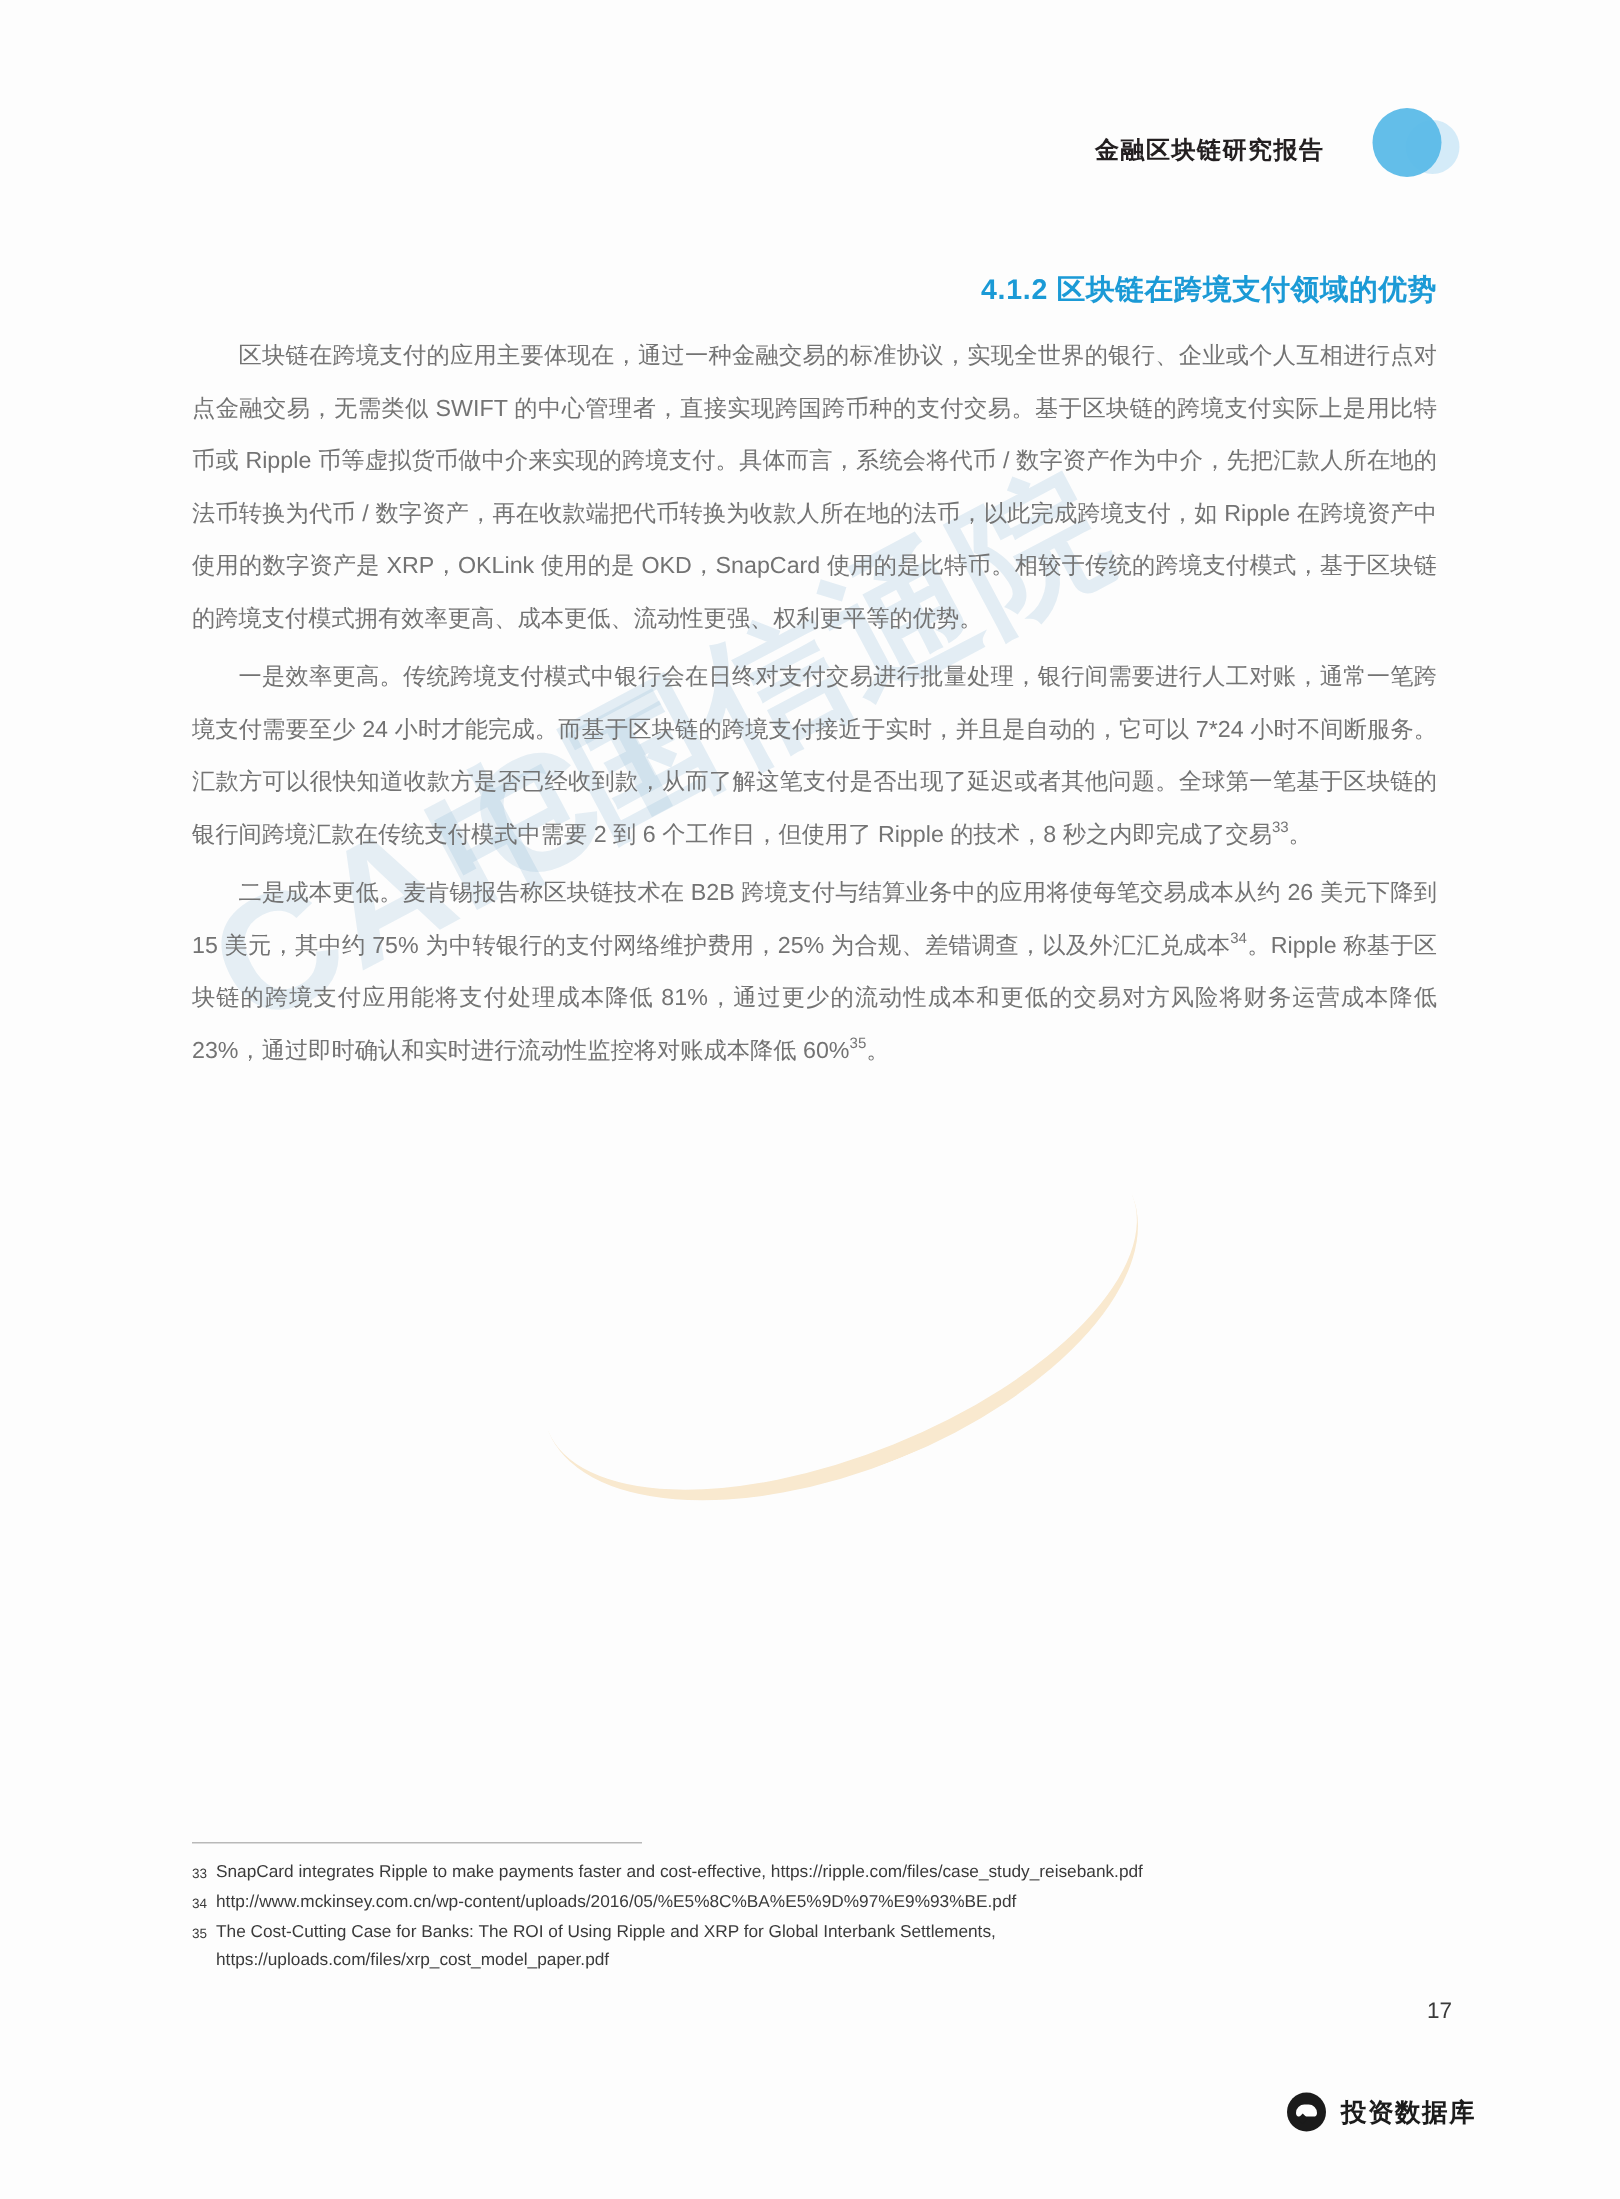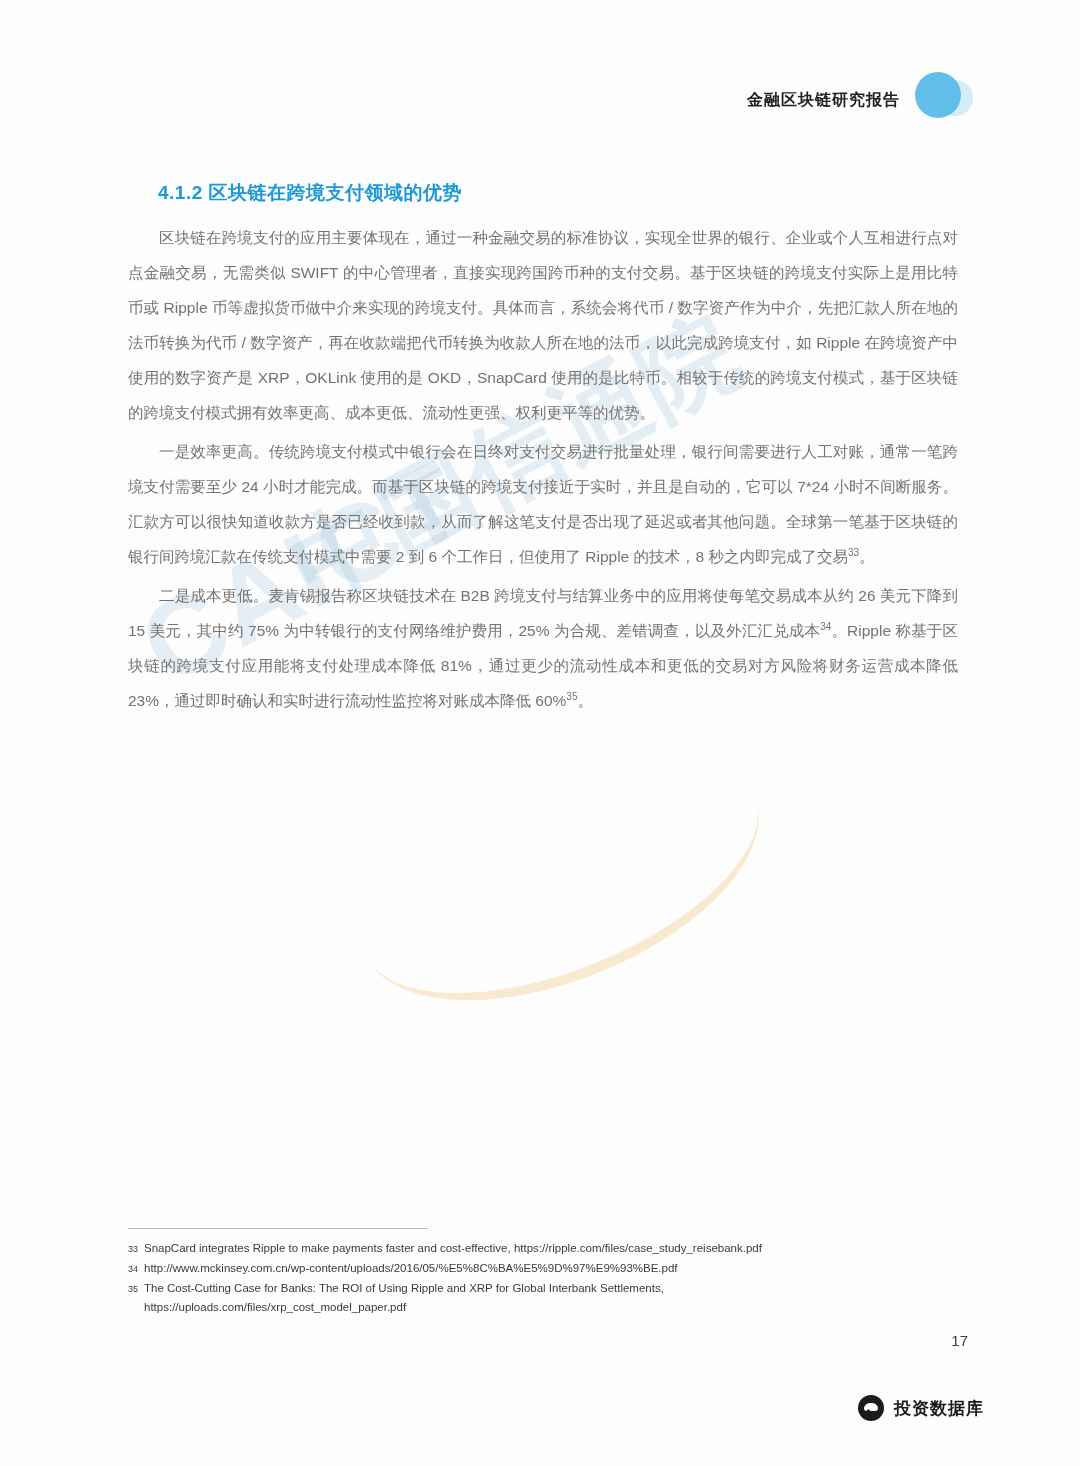--- a/index.html
+++ b/index.html
@@ -21,21 +21,21 @@
     background: #fdfdfd;
   }
 
   
   .header {
     position: absolute;
     top: 70px;
     right: 105px;
     display: flex;
     align-items: center;
-    gap: 15px;
+    gap: 32px;
   }
   .header-title {
     font-size: 16px;
     font-weight: bold;
     color: #231f20;
     letter-spacing: 1px;
     white-space: nowrap;
   }
   .header-logo {
     position: relative;
@@ -109,20 +109,21 @@
     left: 128px;
     top: 180px;
     width: 830px;
   }
   .section-heading {
     font-size: 19px;
     font-weight: bold;
     color: #1b9ad6;
     margin: 0 0 14px 30px;
     letter-spacing: .5px;
+    text-align: right;
   }
   p.para {
     margin: 0 0 4px 0;
     font-size: 15.5px;
     line-height: 35px;
     text-align: justify;
     text-justify: inter-ideograph;
     text-indent: 2em;
     color: #737373;
     position: relative;

